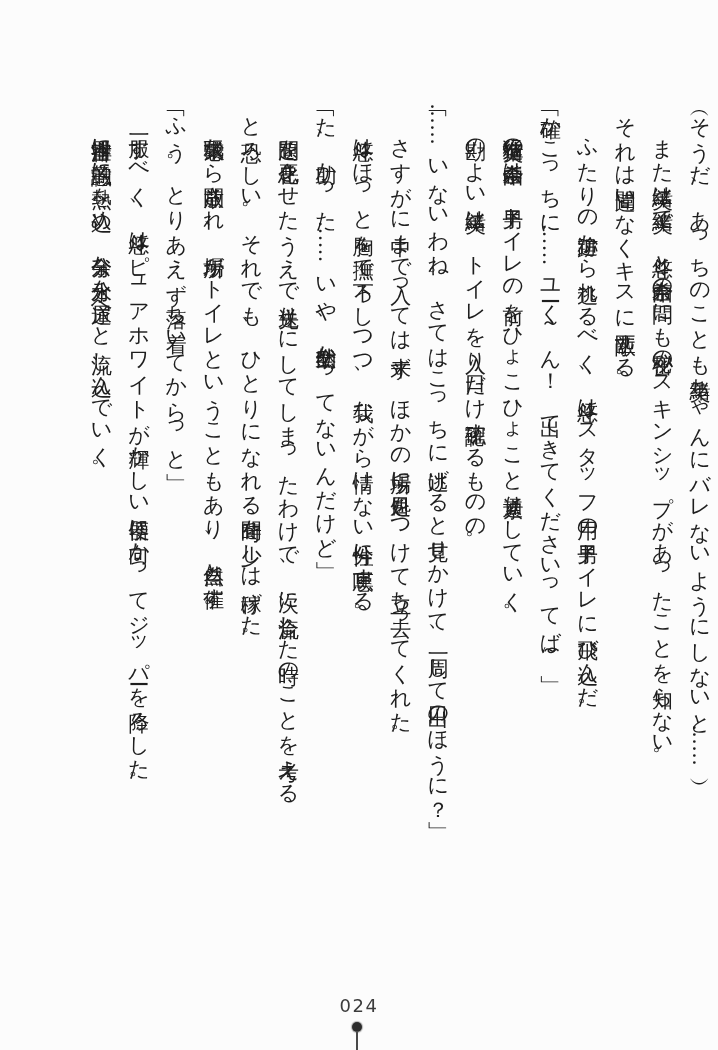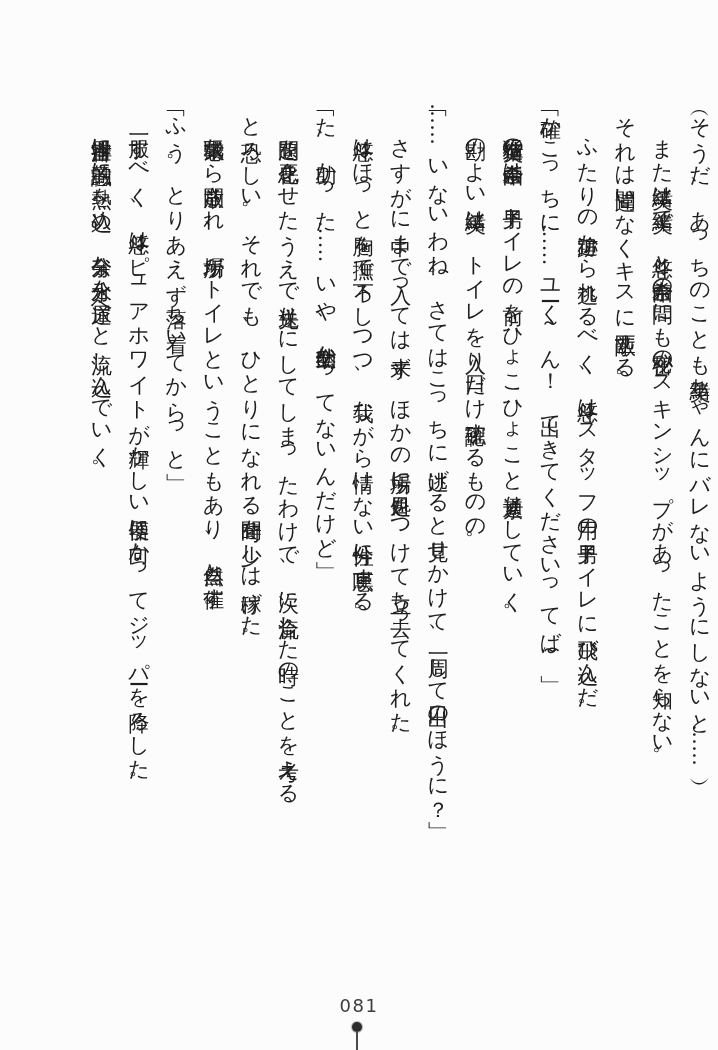--- a/index.html
+++ b/index.html
@@ -81,17 +81,17 @@
     <div class="col">　悠斗はほっと胸を撫で下ろしつつ、我ながら情けない性分に嘆息する。</div>
     <div class="col">「た、助かった……いや、全然助かってないんだけど」</div>
     <div class="col">　問題を悪化させたうえで先送りにしてしまったわけで、次に合流した時のことを考える</div>
     <div class="col">と恐ろしい。それでも、ひとりになれる時間を少しは稼げた。</div>
     <div class="col">　緊張感から開放され、場所がトイレということもあり、自然と催す。</div>
     <div class="col">「ふう。とりあえず落ち着いてからっと」</div>
     <div class="col">　一服すべく、悠斗はピュアホワイトが輝かしい便器に向かってジッパーを降ろした。</div>
     <div class="col">　排泄器官に意識的に熱を込め、余分な水分を尿道へと流し込んでいく。</div>
   </main>
 
-  <div class="page-number">081</div>
+  <div class="page-number">024</div>
   <div class="marker-dot"></div>
   <div class="marker-line"></div>
 
 </div>
 
 </body></html>

